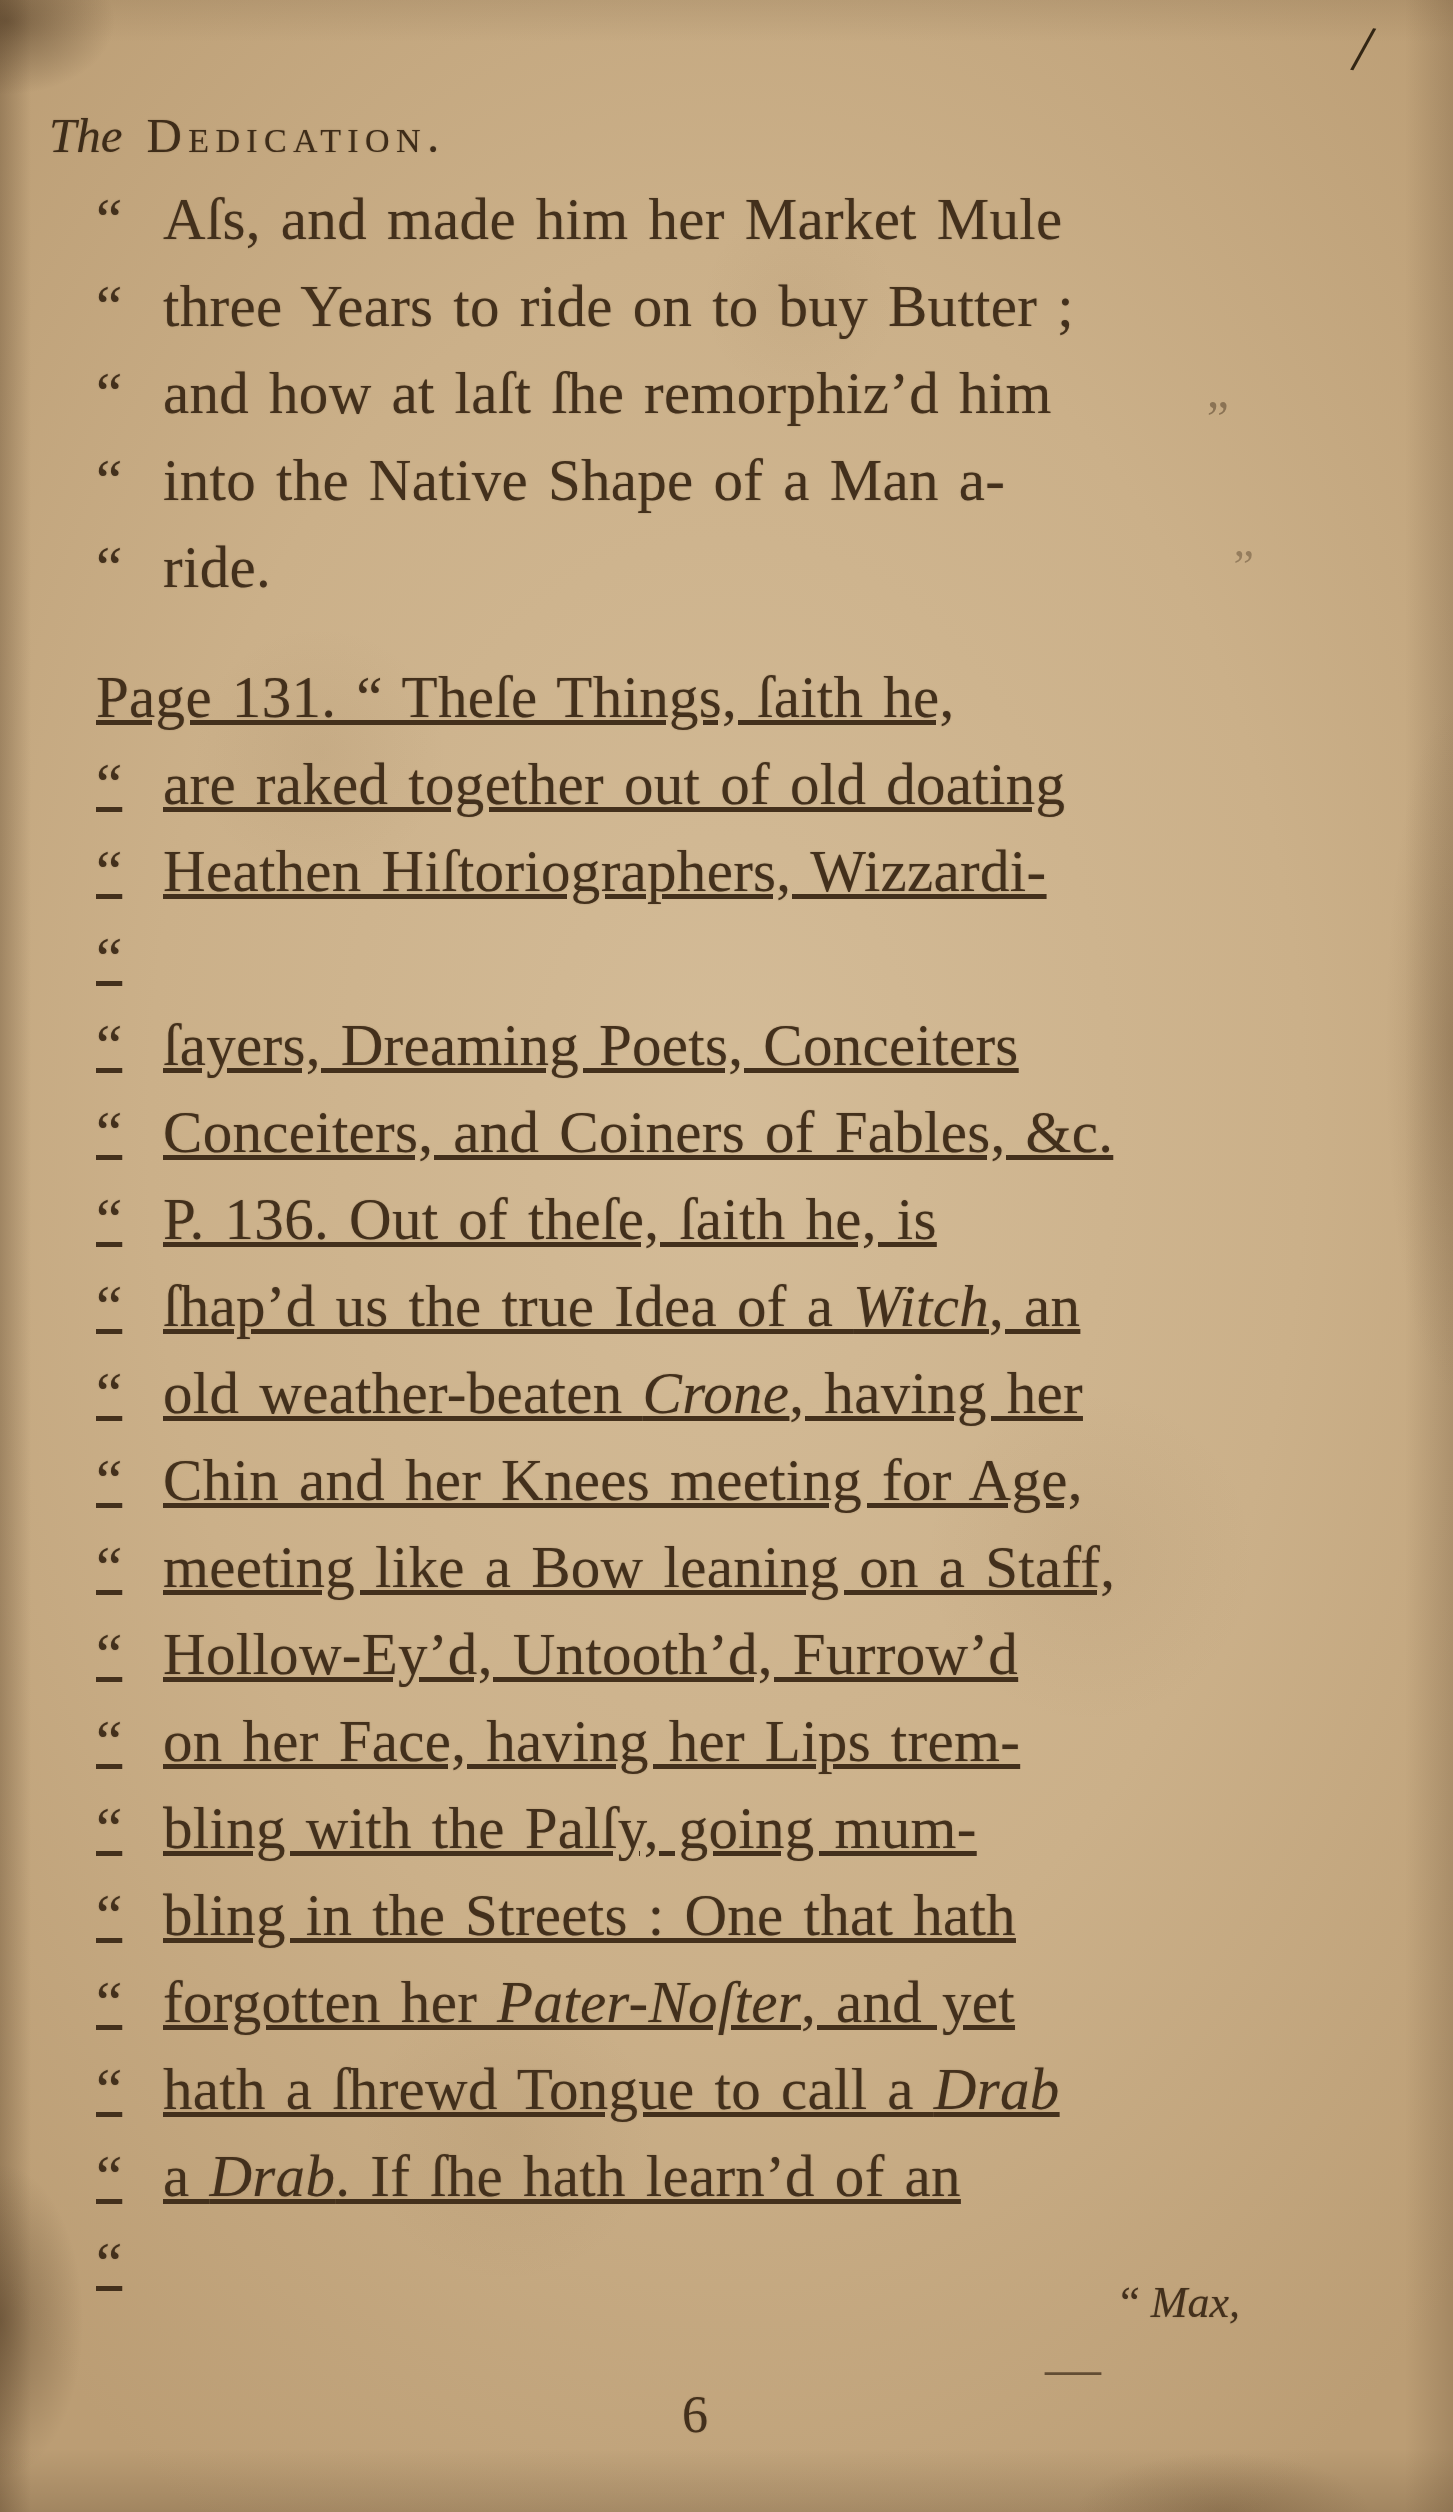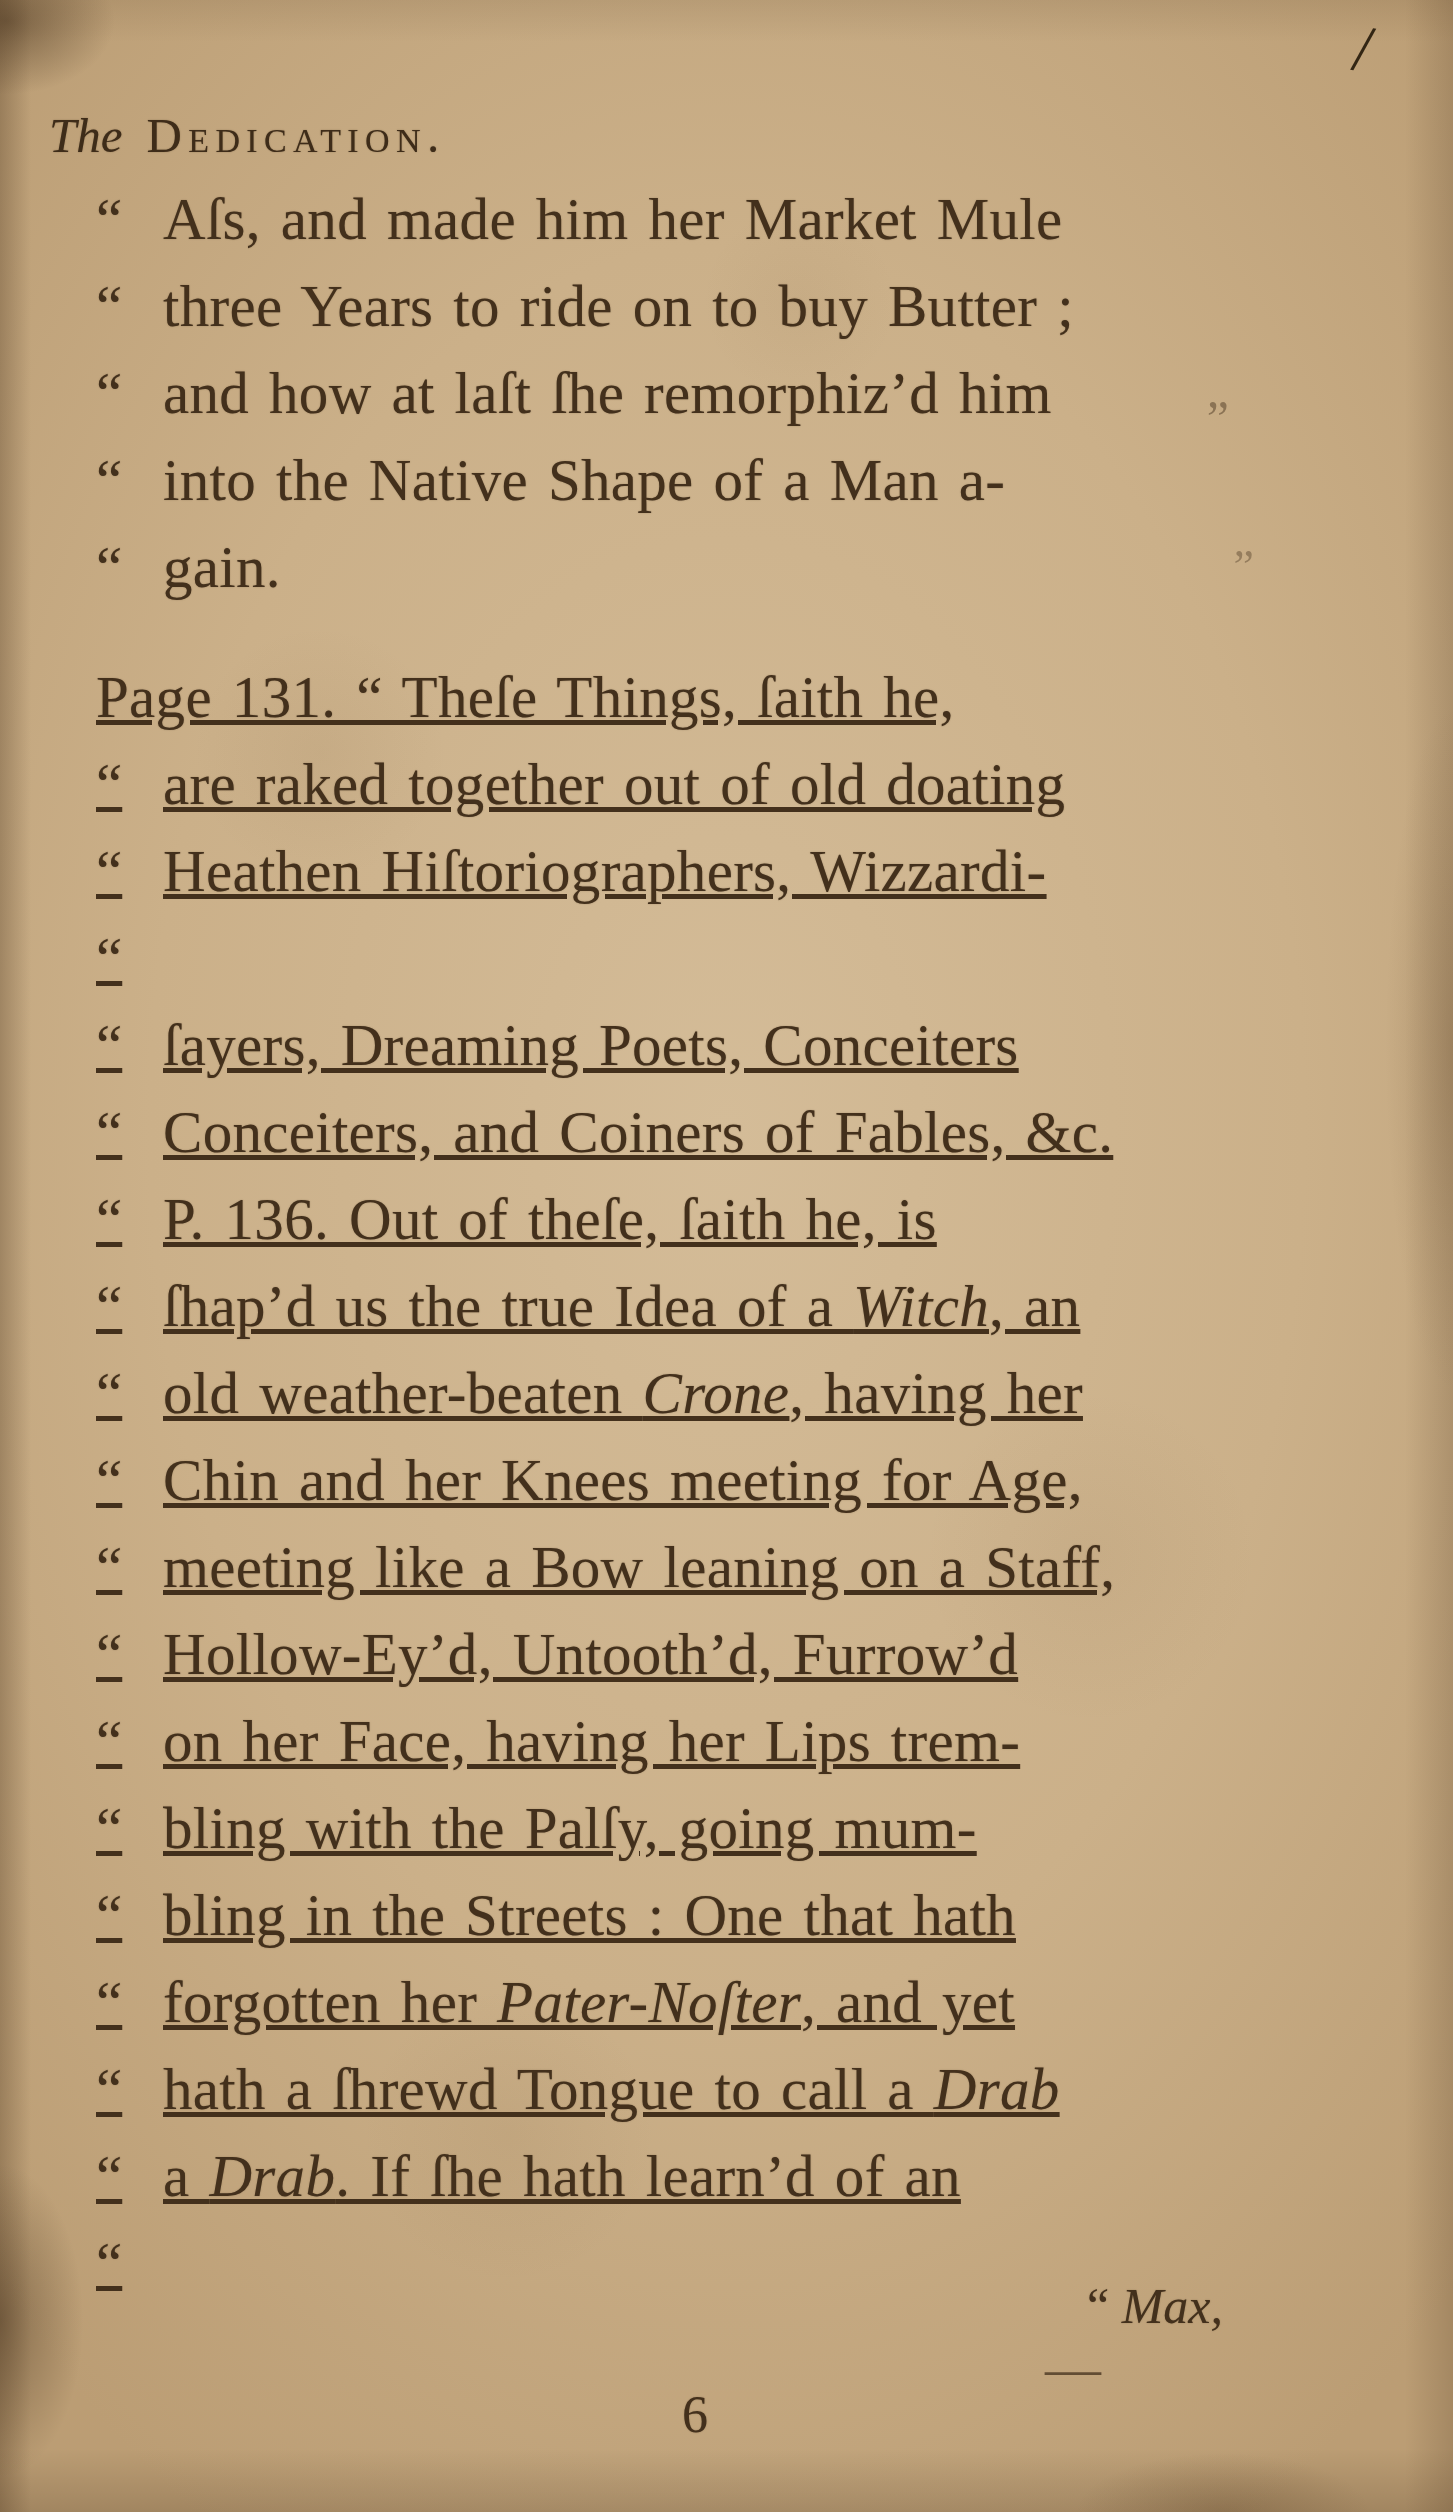--- a/index.html
+++ b/index.html
@@ -40,22 +40,22 @@
     position:absolute;left:96px;top:176px;right:112px;
     font-size:59px;line-height:87px;
     text-shadow:0 0 1.4px rgba(62,44,25,.40);
   }
   .paragraph + .paragraph{margin-top:43px;text-decoration:underline;}
   .line{display:flex;white-space:pre;}
   .quote{width:67px;flex:none;}
   .line-text{letter-spacing:0.3px;word-spacing:4.9px;text-align:center;}
   .it{font-style:italic;}
   .catchword{
-    position:absolute;top:2277px;right:231px;
-    font-size:50px;white-space:pre;
+    position:absolute;top:2277px;right:214px;
+    font-size:44px;white-space:pre;
     text-shadow:0 0 1.4px rgba(62,44,25,.40);
   }
   .catch-dash{
     position:absolute;top:2336px;right:353px;
     font-size:56px;opacity:.75;
   }
   .signature{
     position:absolute;top:2385px;left:682px;
     font-size:52px;text-shadow:0 0 1.4px rgba(62,44,25,.40);
   }
@@ -78,21 +78,21 @@
   <div class="header">
     <span class="hdr-lead">The</span><span class="hdr-title">Dedication.</span>
   </div>
 
   <div class="body-text">
       <div class="paragraph">
         <div class="line"><span class="quote">“</span><span class="line-text"><span>Aſs, and made him her Market Mule</span></span></div>
         <div class="line"><span class="quote">“</span><span class="line-text"><span>three Years to ride on to buy Butter ;</span></span></div>
         <div class="line"><span class="quote">“</span><span class="line-text"><span>and how at laſt ſhe remorphiz’d him</span></span></div>
         <div class="line"><span class="quote">“</span><span class="line-text"><span>into the Native Shape of a Man a-</span></span></div>
-        <div class="line"><span class="quote">“</span><span class="line-text"><span>gain.</span></span></div>
+        <div class="line"><span class="quote">“</span><span class="line-text"><span>ride.</span></span></div>
       </div>
       <div class="paragraph">
         <div class="line"><span class="line-text"><span>Page 131. “ Theſe Things, ſaith he,</span></span></div>
         <div class="line"><span class="quote">“</span><span class="line-text"><span>are raked together out of old doating</span></span></div>
         <div class="line"><span class="quote">“</span><span class="line-text"><span>Heathen Hiſtoriographers, Wizzardi-</span></span></div>
         <div class="line"><span class="quote">“</span></div>
         <div class="line"><span class="quote">“</span><span class="line-text"><span>ſayers, Dreaming Poets, Conceiters</span></span></div>
         <div class="line"><span class="quote">“</span><span class="line-text"><span>Conceiters, and Coiners of Fables, &amp;c.</span></span></div>
         <div class="line"><span class="quote">“</span><span class="line-text"><span>P. 136. Out of theſe, ſaith he, is</span></span></div>
         <div class="line"><span class="quote">“</span><span class="line-text"><span>ſhap’d us the true Idea of a </span><span class="it">Witch</span><span>, an</span></span></div>

